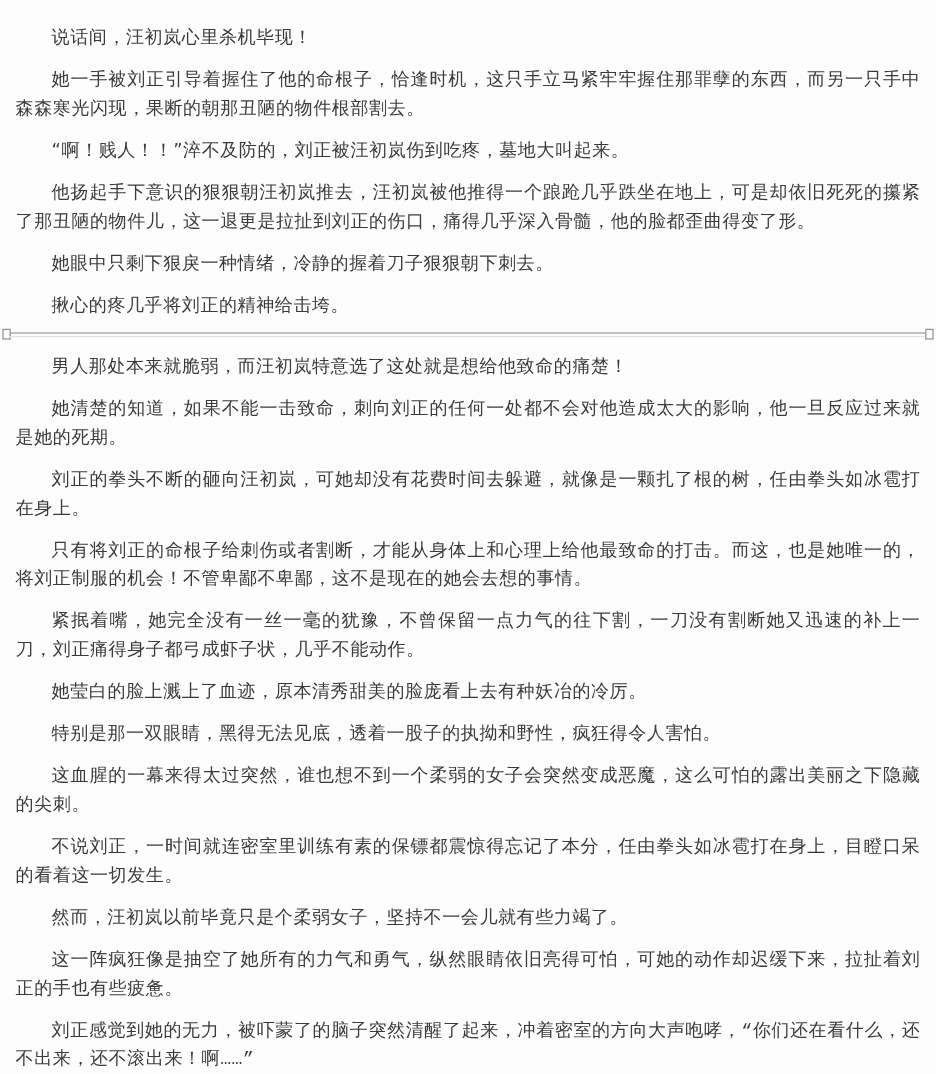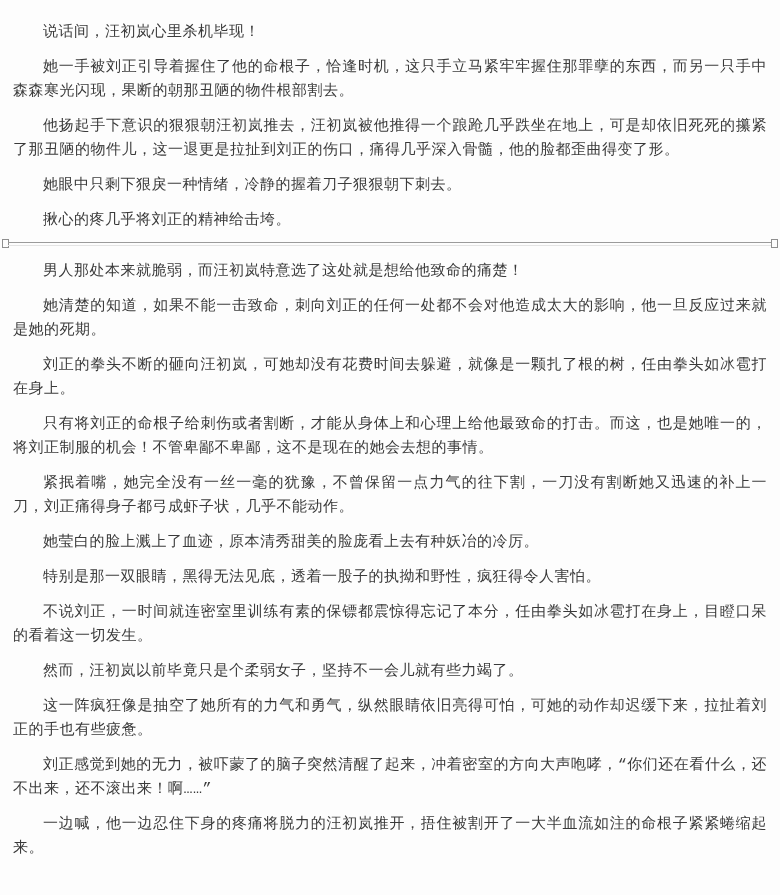--- a/index.html
+++ b/index.html
@@ -56,39 +56,41 @@
   }
 </style>
 </head>
 <body>
 
 <main data-name="document-page">
 
   <section data-name="page-1-content">
     <p class="para" data-name="paragraph">说话间，汪初岚心里杀机毕现！</p>
     <p class="para" data-name="paragraph">她一手被刘正引导着握住了他的命根子，恰逢时机，这只手立马紧牢牢握住那罪孽的东西，而另一只手中森森寒光闪现，果断的朝那丑陋的物件根部割去。</p>
+    <p class="para" data-name="paragraph">“啊！贱人！！”淬不及防的，刘正被汪初岚伤到吃疼，墓地大叫起来。</p>
     <p class="para" data-name="paragraph">他扬起手下意识的狠狠朝汪初岚推去，汪初岚被他推得一个踉跄几乎跌坐在地上，可是却依旧死死的攥紧了那丑陋的物件儿，这一退更是拉扯到刘正的伤口，痛得几乎深入骨髓，他的脸都歪曲得变了形。</p>
     <p class="para" data-name="paragraph">她眼中只剩下狠戾一种情绪，冷静的握着刀子狠狠朝下刺去。</p>
     <p class="para" data-name="paragraph">揪心的疼几乎将刘正的精神给击垮。</p>
   </section>
 
   <div class="pagebreak" data-name="page-break-divider">
     <span class="pb-handle left" data-name="page-break-handle-left-icon"></span>
     <span class="pb-line" data-name="page-break-line"></span>
     <span class="pb-handle right" data-name="page-break-handle-right-icon"></span>
   </div>
 
   <section data-name="page-2-content">
     <p class="para" data-name="paragraph">男人那处本来就脆弱，而汪初岚特意选了这处就是想给他致命的痛楚！</p>
     <p class="para" data-name="paragraph">她清楚的知道，如果不能一击致命，刺向刘正的任何一处都不会对他造成太大的影响，他一旦反应过来就是她的死期。</p>
     <p class="para" data-name="paragraph">刘正的拳头不断的砸向汪初岚，可她却没有花费时间去躲避，就像是一颗扎了根的树，任由拳头如冰雹打在身上。</p>
     <p class="para" data-name="paragraph">只有将刘正的命根子给刺伤或者割断，才能从身体上和心理上给他最致命的打击。而这，也是她唯一的，将刘正制服的机会！不管卑鄙不卑鄙，这不是现在的她会去想的事情。</p>
     <p class="para" data-name="paragraph">紧抿着嘴，她完全没有一丝一毫的犹豫，不曾保留一点力气的往下割，一刀没有割断她又迅速的补上一刀，刘正痛得身子都弓成虾子状，几乎不能动作。</p>
     <p class="para" data-name="paragraph">她莹白的脸上溅上了血迹，原本清秀甜美的脸庞看上去有种妖冶的冷厉。</p>
     <p class="para" data-name="paragraph">特别是那一双眼睛，黑得无法见底，透着一股子的执拗和野性，疯狂得令人害怕。</p>
+    <p class="para" data-name="paragraph">这血腥的一幕来得太过突然，谁也想不到一个柔弱的女子会突然变成恶魔，这么可怕的露出美丽之下隐藏的尖刺。</p>
     <p class="para" data-name="paragraph">不说刘正，一时间就连密室里训练有素的保镖都震惊得忘记了本分，任由拳头如冰雹打在身上，目瞪口呆的看着这一切发生。</p>
     <p class="para" data-name="paragraph">然而，汪初岚以前毕竟只是个柔弱女子，坚持不一会儿就有些力竭了。</p>
     <p class="para" data-name="paragraph">这一阵疯狂像是抽空了她所有的力气和勇气，纵然眼睛依旧亮得可怕，可她的动作却迟缓下来，拉扯着刘正的手也有些疲惫。</p>
     <p class="para" data-name="paragraph">刘正感觉到她的无力，被吓蒙了的脑子突然清醒了起来，冲着密室的方向大声咆哮，“你们还在看什么，还不出来，还不滚出来！啊……”</p>
     <p class="para" data-name="paragraph">一边喊，他一边忍住下身的疼痛将脱力的汪初岚推开，捂住被割开了一大半血流如注的命根子紧紧蜷缩起来。</p>
 
   </section>
 
 </main>
 

